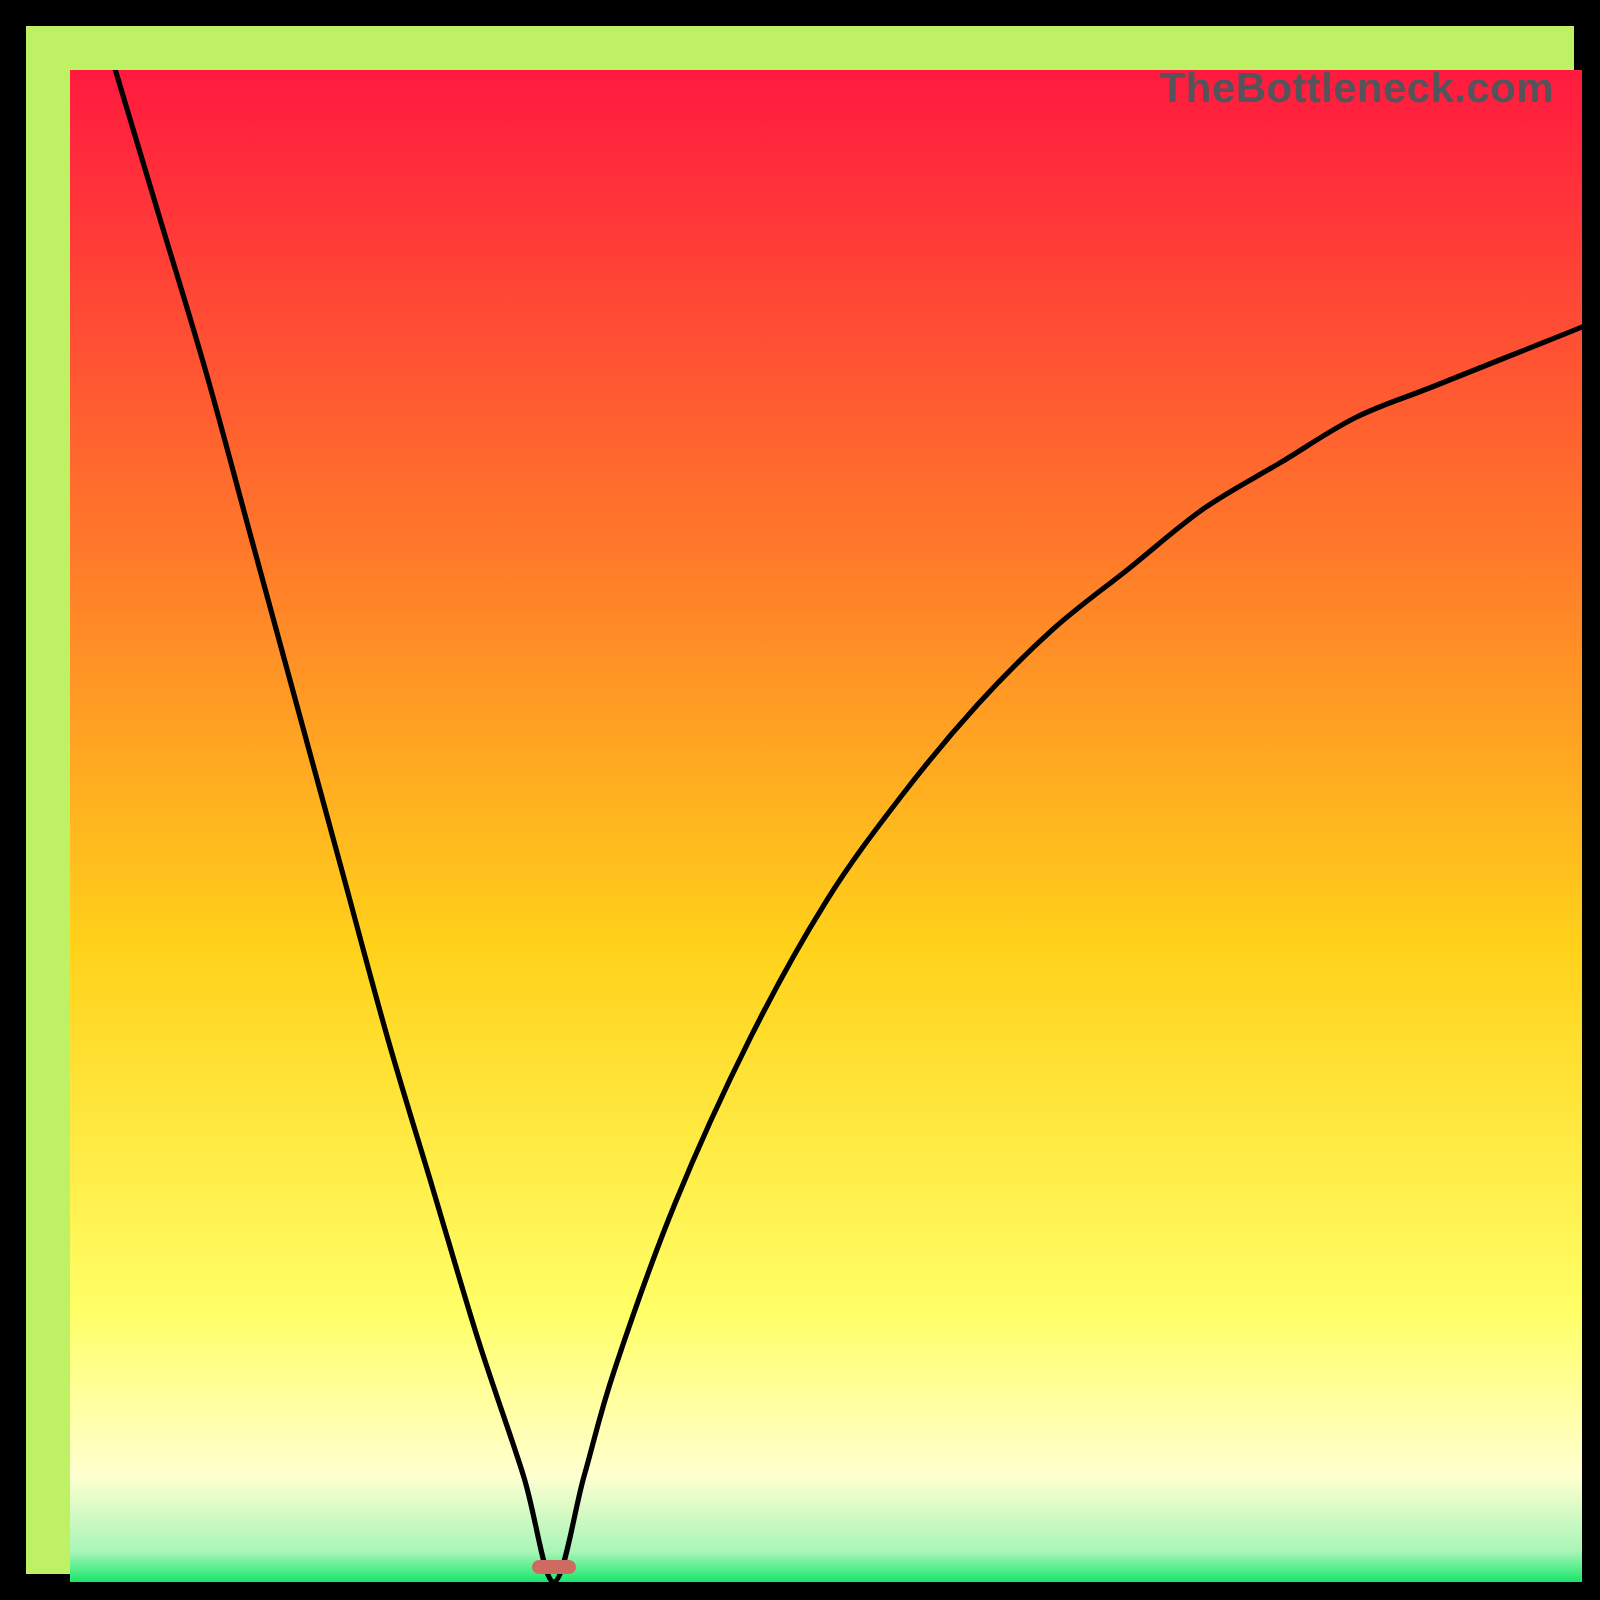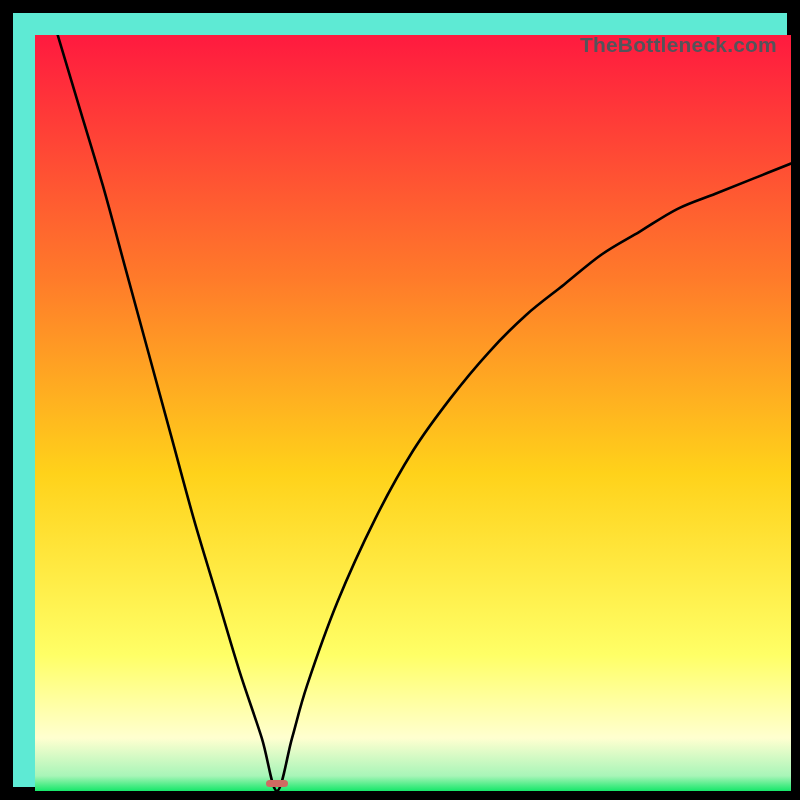--- a/index.html
+++ b/index.html
@@ -9,21 +9,21 @@
     height: 800px;
     background: #000;
     overflow: hidden;
   }
   .frame {
     position: absolute;
     left: 13px;
     top: 13px;
     width: 774px;
     height: 774px;
-    background: #5eead4;
+    background: #bef264;
   }
   .plot {
     position: absolute;
     left: 22px;
     top: 22px;
     width: 756px;
     height: 756px;
     overflow: hidden;
   }
   .watermark {

